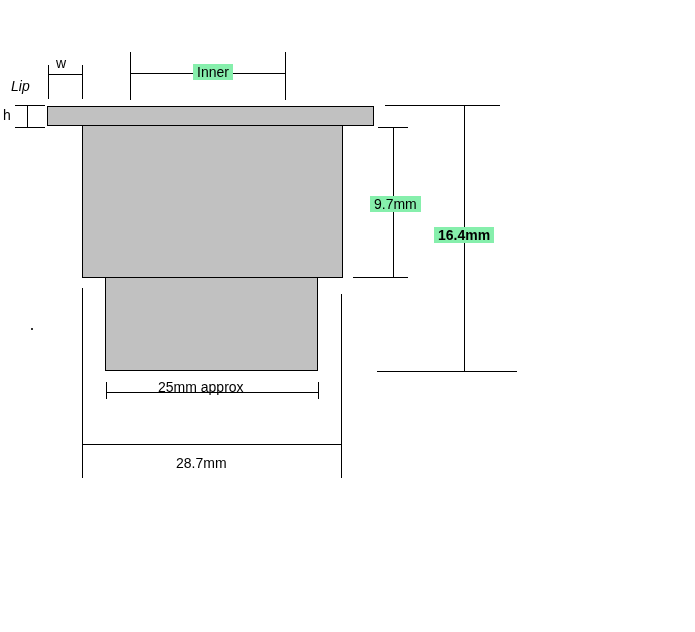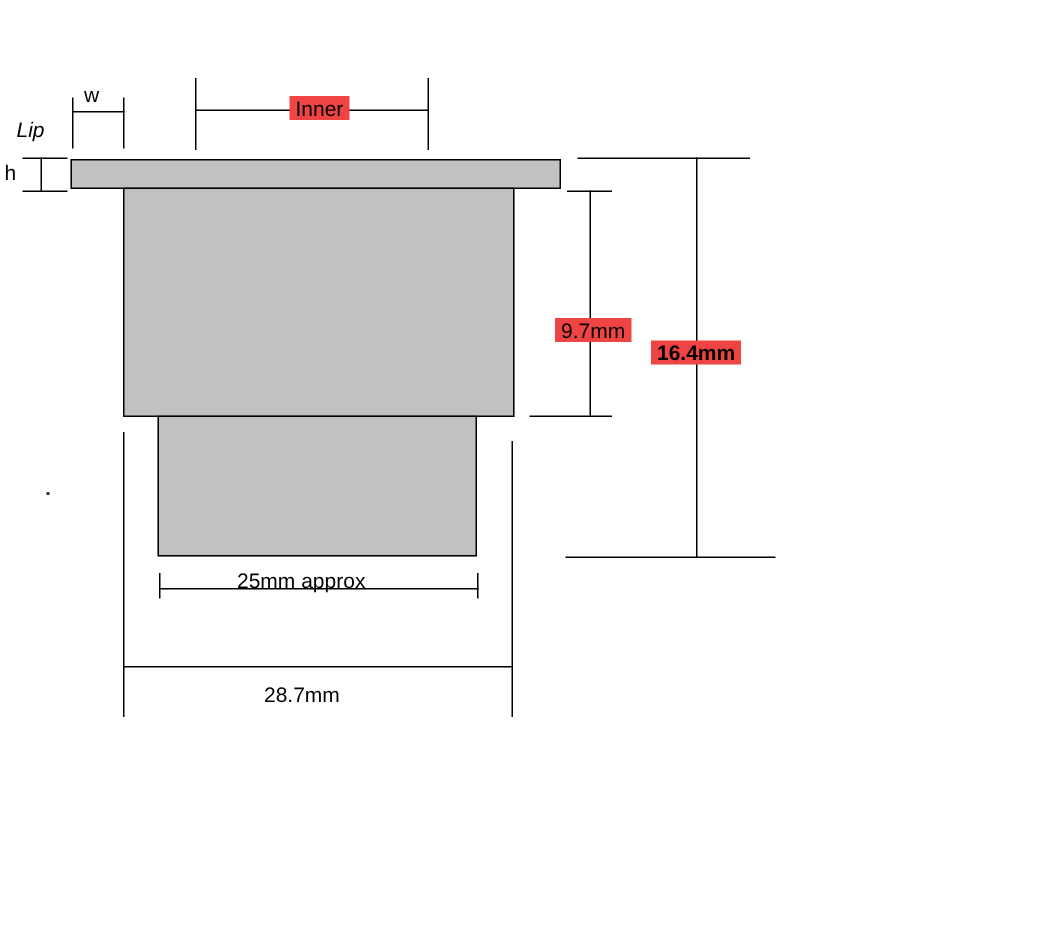--- a/index.html
+++ b/index.html
@@ -26,21 +26,21 @@
     background: var(--line, #000000);
   }
   .lbl {
     position: absolute;
     color: #000000;
     font-size: 14px;
     line-height: 16px;
     white-space: nowrap;
   }
   .lbl.on-line {
-    background: #ef4444;
+    background: #86efac;
     padding: 0 4px;
   }
   .dot {
     position: absolute;
     width: 2px;
     height: 2px;
     background: #333333;
   }
   
   .flange { left: 47px;  top: 106px; width: 327px; height: 20px; }
@@ -65,21 +65,21 @@
   
   .h-top        { left: 15px; top: 105px; width: 30px; height: 1px; }
   .h-bot        { left: 15px; top: 127px; width: 30px; height: 1px; }
   .h-vline      { left: 27px; top: 105px; width: 1px;  height: 23px; }
   .lbl-h        { left: 3px;  top: 107px; }
 
   
   .d97-vline    { left: 393px; top: 127px; width: 1px;  height: 151px; }
   .d97-top      { left: 378px; top: 127px; width: 30px; height: 1px; }
   .d97-bot      { left: 353px; top: 277px; width: 55px; height: 1px; }
-  .lbl-d97      { left: 370px; top: 212px; }
+  .lbl-d97      { left: 370px; top: 196px; }
 
   
   .d164-vline   { left: 464px; top: 105px; width: 1px;   height: 267px; }
   .d164-top     { left: 385px; top: 105px; width: 115px; height: 1px; }
   .d164-bot     { left: 377px; top: 371px; width: 140px; height: 1px; }
   .lbl-d164     { left: 434px; top: 227px; font-weight: bold; }
 
   
   .d25-line     { left: 106px; top: 392px; width: 213px; height: 1px; }
   .d25-tick-l   { left: 106px; top: 382px; width: 1px;   height: 17px; }

